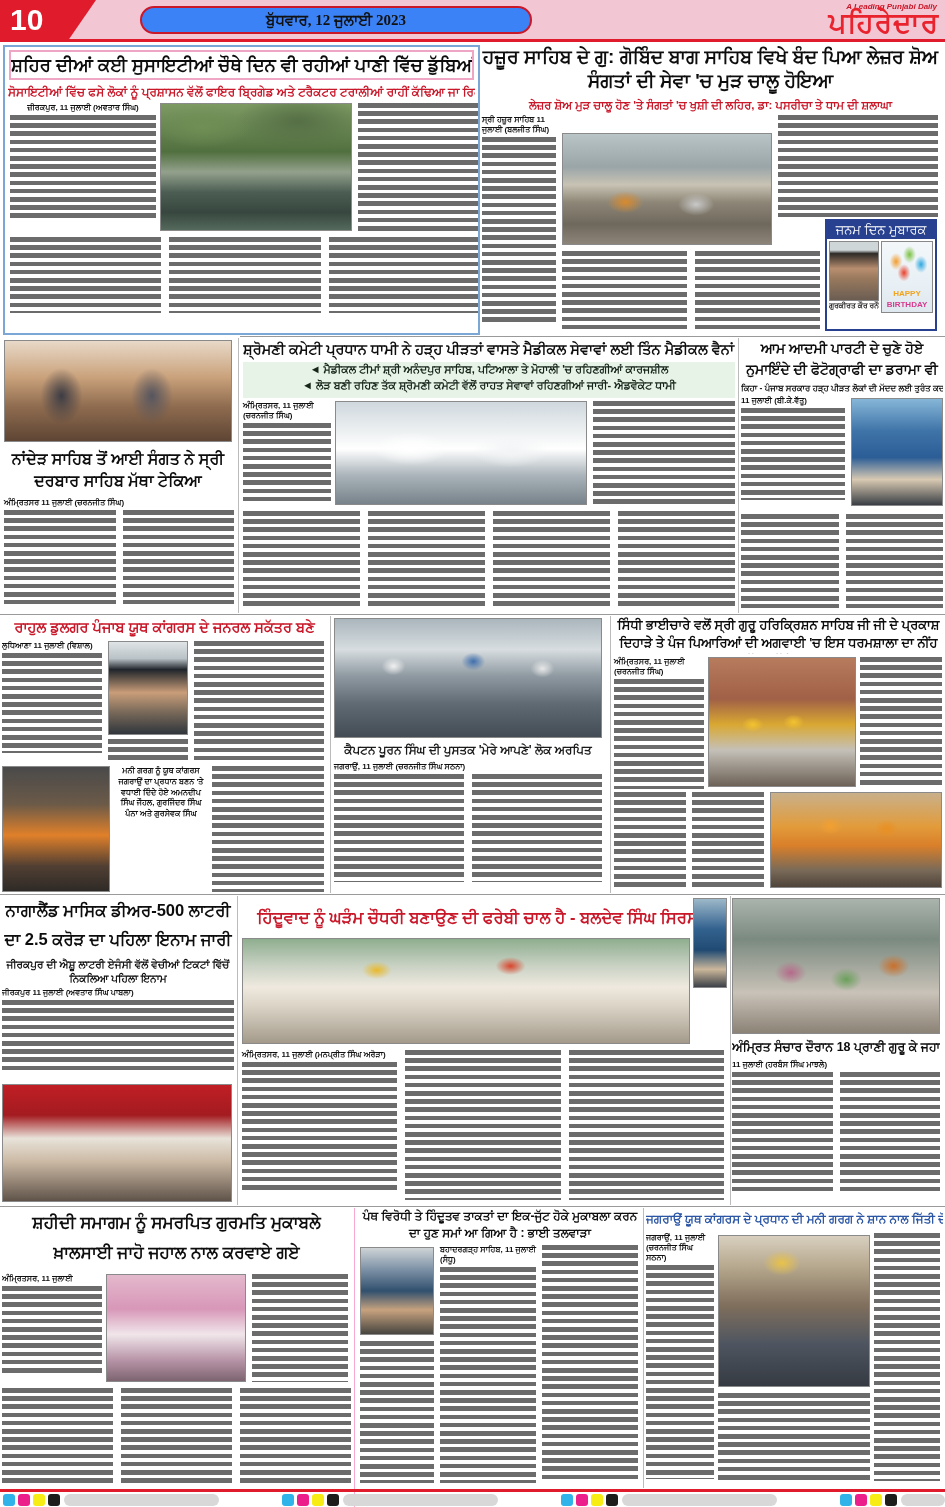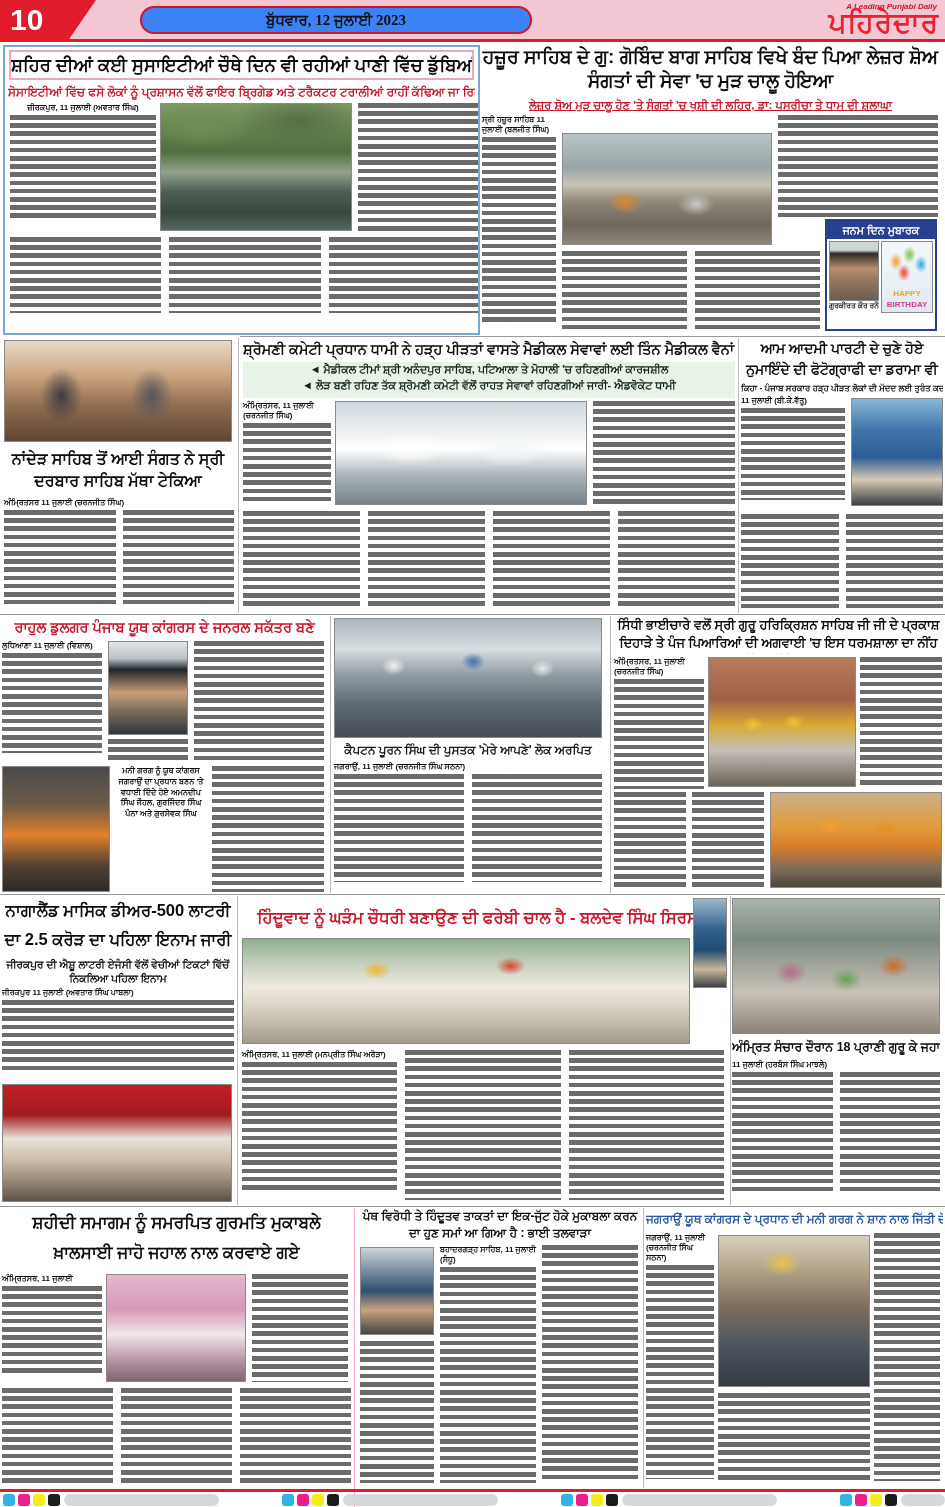--- a/index.html
+++ b/index.html
@@ -89,21 +89,21 @@
       linear-gradient(180deg,#aab4ad 0%,#7b8a80 30%,#c9c2b8 70%,#8c8276 100%); }
   .ph-shahidi { background:linear-gradient(180deg,#e3b8cc 0%,#d897b8 32%,#f0e6ea 56%,#b895a8 80%,#7d6470 100%); }
   .ph-talwara { background:linear-gradient(180deg,#cfd4d6 0%,#8094a8 24%,#31506e 50%,#c7a27e 72%,#474540 100%); }
   .ph-jagraon { background:
       radial-gradient(26px 18px at 42% 18%, #e8c24a, transparent 72%),
       linear-gradient(180deg,#d8cfbf 0%,#b7a98f 20%,#806f5c 46%,#4e5560 72%,#353a42 100%); }
 
   
   #bday { position:absolute; right:2px; bottom:2px; width:112px; height:112px;
           border:2px solid #27408f; background:#fff; }
-  #bday .bar { height:18px; background:#27408f; color:#fff; font-weight:bold; font-size:11px;
+  #bday .bar { height:18px; background:#27408f; color:#fff; font-weight:normal; font-size:13px;
                text-align:center; line-height:18px; overflow:hidden; white-space:nowrap; }
   #bday .row { display:flex; height:76px; gap:2px; padding:2px; }
   #bday .name { font-size:7.5px; font-weight:bold; text-align:center; height:12px; overflow:hidden; white-space:nowrap; }
   .bd-txt { position:absolute; left:0; right:0; text-align:center; font-weight:bold; }
 
   
   .marks { position:absolute; top:1494px; height:12px; display:flex; gap:3px; }
   .dot { width:12px; height:12px; border-radius:3px; }
   .c{background:#2fb3e8;} .m{background:#ec1e8c;} .y{background:#f7ec13;} .k{background:#1d1d1b;}
   .gbar { position:absolute; top:1494px; height:12px; background:#d8d8d8; border-radius:6px; }
@@ -138,21 +138,21 @@
       <div style="position:absolute; left:2px; top:134px; width:470px; height:76px; display:flex; gap:8px;">
         <div class="gk" style="flex:1;"></div>
         <div class="gk" style="flex:1;"></div>
         <div class="gk" style="flex:1;"></div>
       </div>
     </div>
   </div>
 
   <div class="article" style="left:480px; top:45px; width:461px; height:290px; padding:0 2px;">
     <div class="hl" style="font-size:19px; height:50px; line-height:1.25;">ਹਜ਼ੂਰ ਸਾਹਿਬ ਦੇ ਗੁ: ਗੋਬਿੰਦ ਬਾਗ ਸਾਹਿਬ ਵਿਖੇ ਬੰਦ ਪਿਆ ਲੇਜ਼ਰ ਸ਼ੋਅ ਸੰਗਤਾਂ ਦੀ ਸੇਵਾ 'ਚ ਮੁੜ ਚਾਲੂ ਹੋਇਆ</div>
-    <div class="sub one" style="font-size:11.5px; height:16px; line-height:16px; margin-top:2px;text-decoration:underline;">ਲੇਜ਼ਰ ਸ਼ੋਅ ਮੁੜ ਚਾਲੂ ਹੋਣ 'ਤੇ ਸੰਗਤਾਂ 'ਚ ਖੁਸ਼ੀ ਦੀ ਲਹਿਰ, ਡਾ: ਪਸਰੀਚਾ ਤੇ ਧਾਮ ਦੀ ਸ਼ਲਾਘਾ</div>
+    <div class="sub one" style="font-size:11.5px; height:16px; line-height:16px; margin-top:2px;">ਲੇਜ਼ਰ ਸ਼ੋਅ ਮੁੜ ਚਾਲੂ ਹੋਣ 'ਤੇ ਸੰਗਤਾਂ 'ਚ ਖੁਸ਼ੀ ਦੀ ਲਹਿਰ, ਡਾ: ਪਸਰੀਚਾ ਤੇ ਧਾਮ ਦੀ ਸ਼ਲਾਘਾ</div>
     <div style="position:relative; height:218px; margin-top:2px;">
       <div style="position:absolute; left:0; top:0; width:74px; height:214px;">
         <span class="dl">ਸ੍ਰੀ ਹਜ਼ੂਰ ਸਾਹਿਬ 11 ਜੁਲਾਈ (ਬਲਜੀਤ ਸਿੰਘ)</span>
         <div class="gk" style="height:186px; margin-top:2px;"></div>
       </div>
       <div class="ph ph-laser" style="left:80px; top:18px; width:210px; height:112px;"></div>
       <div class="gk" style="position:absolute; left:296px; top:0; width:160px; height:102px;"></div>
       <div style="position:absolute; left:80px; top:136px; width:258px; height:78px; display:flex; gap:8px;">
         <div class="gk" style="flex:1;"></div>
         <div class="gk" style="flex:1;"></div>

